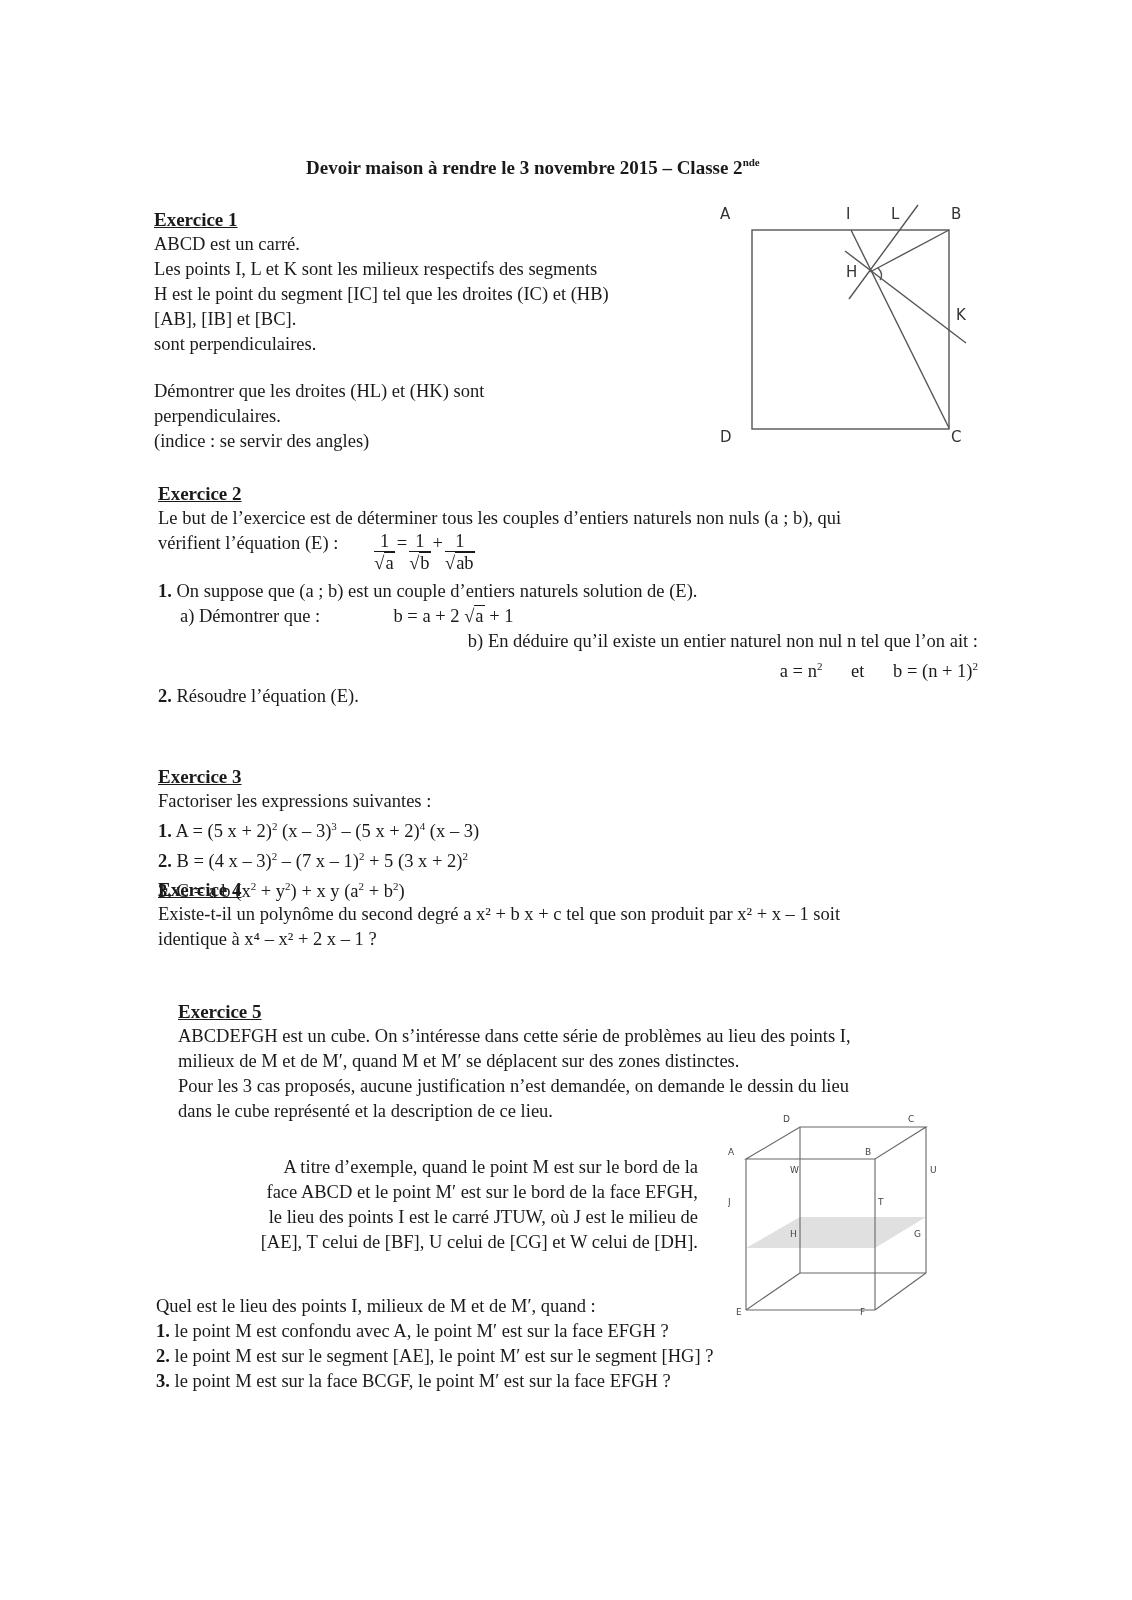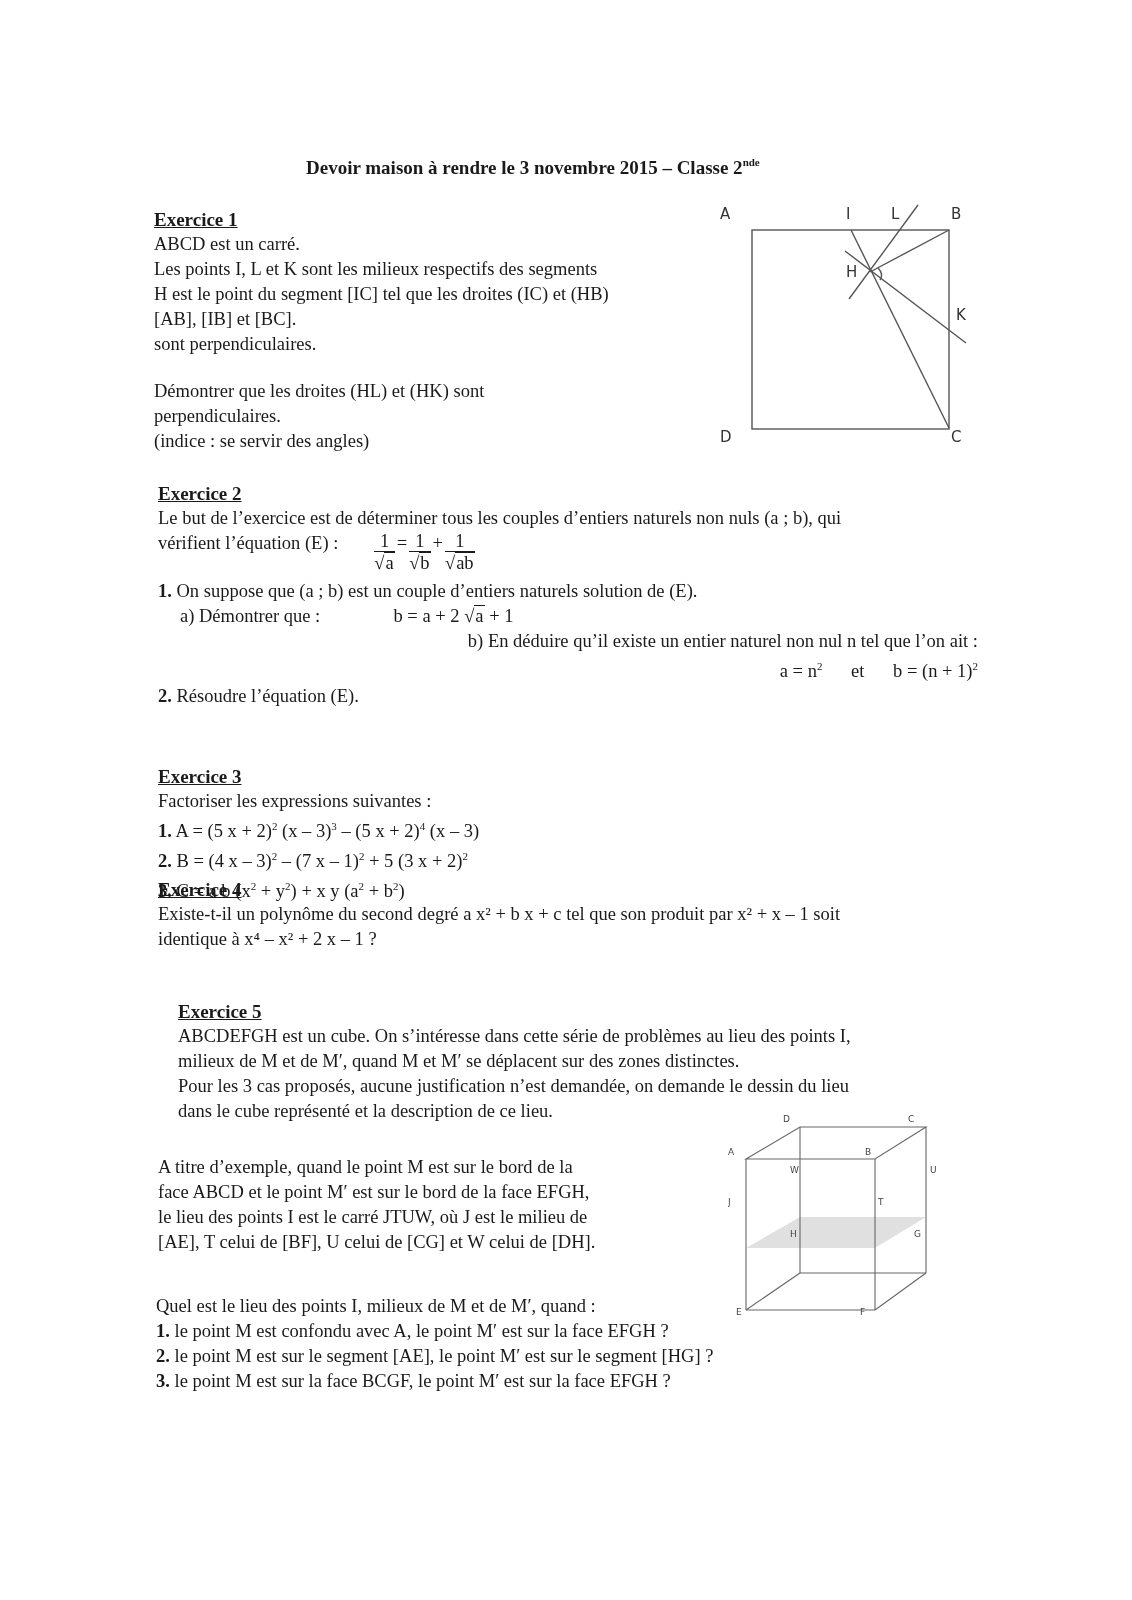--- a/index.html
+++ b/index.html
@@ -114,21 +114,21 @@
   </div>
 
   <div class="block" style="left:150px; top:1000px; width:830px;margin-left:20px;">
     <div class="ex-head">Exercice 5</div>
     <div class="txt">ABCDEFGH est un cube. On s’intéresse dans cette série de problèmes au lieu des points I,</div>
     <div class="txt">milieux de M et de M′, quand M et M′ se déplacent sur des zones distinctes.</div>
     <div class="txt">Pour les 3 cas proposés, aucune justification n’est demandée, on demande le dessin du lieu</div>
     <div class="txt">dans le cube représenté et la description de ce lieu.</div>
   </div>
 
-  <div class="block" style="left:150px; top:1155px; width:540px;">
+  <div class="block" style="left:150px; top:1155px; width:540px;text-align:right;">
     <div class="txt">A titre d’exemple, quand le point M est sur le bord de la</div>
     <div class="txt">face ABCD et le point M′ est sur le bord de la face EFGH,</div>
     <div class="txt">le lieu des points I est le carré JTUW, où J est le milieu de</div>
     <div class="txt">[AE], T celui de [BF], U celui de [CG] et W celui de [DH].</div>
   </div>
 
   <svg class="block" style="left:720px; top:1115px;" width="220" height="200" viewBox="0 0 220 200">
     <polygon points="18,133 147,133 198,102 72,102" fill="#d8d8d8" opacity="0.8"></polygon>
     <g stroke="#666" stroke-width="1.1" fill="none">
       <polygon points="18,44 147,44 198,12 72,12"></polygon>

